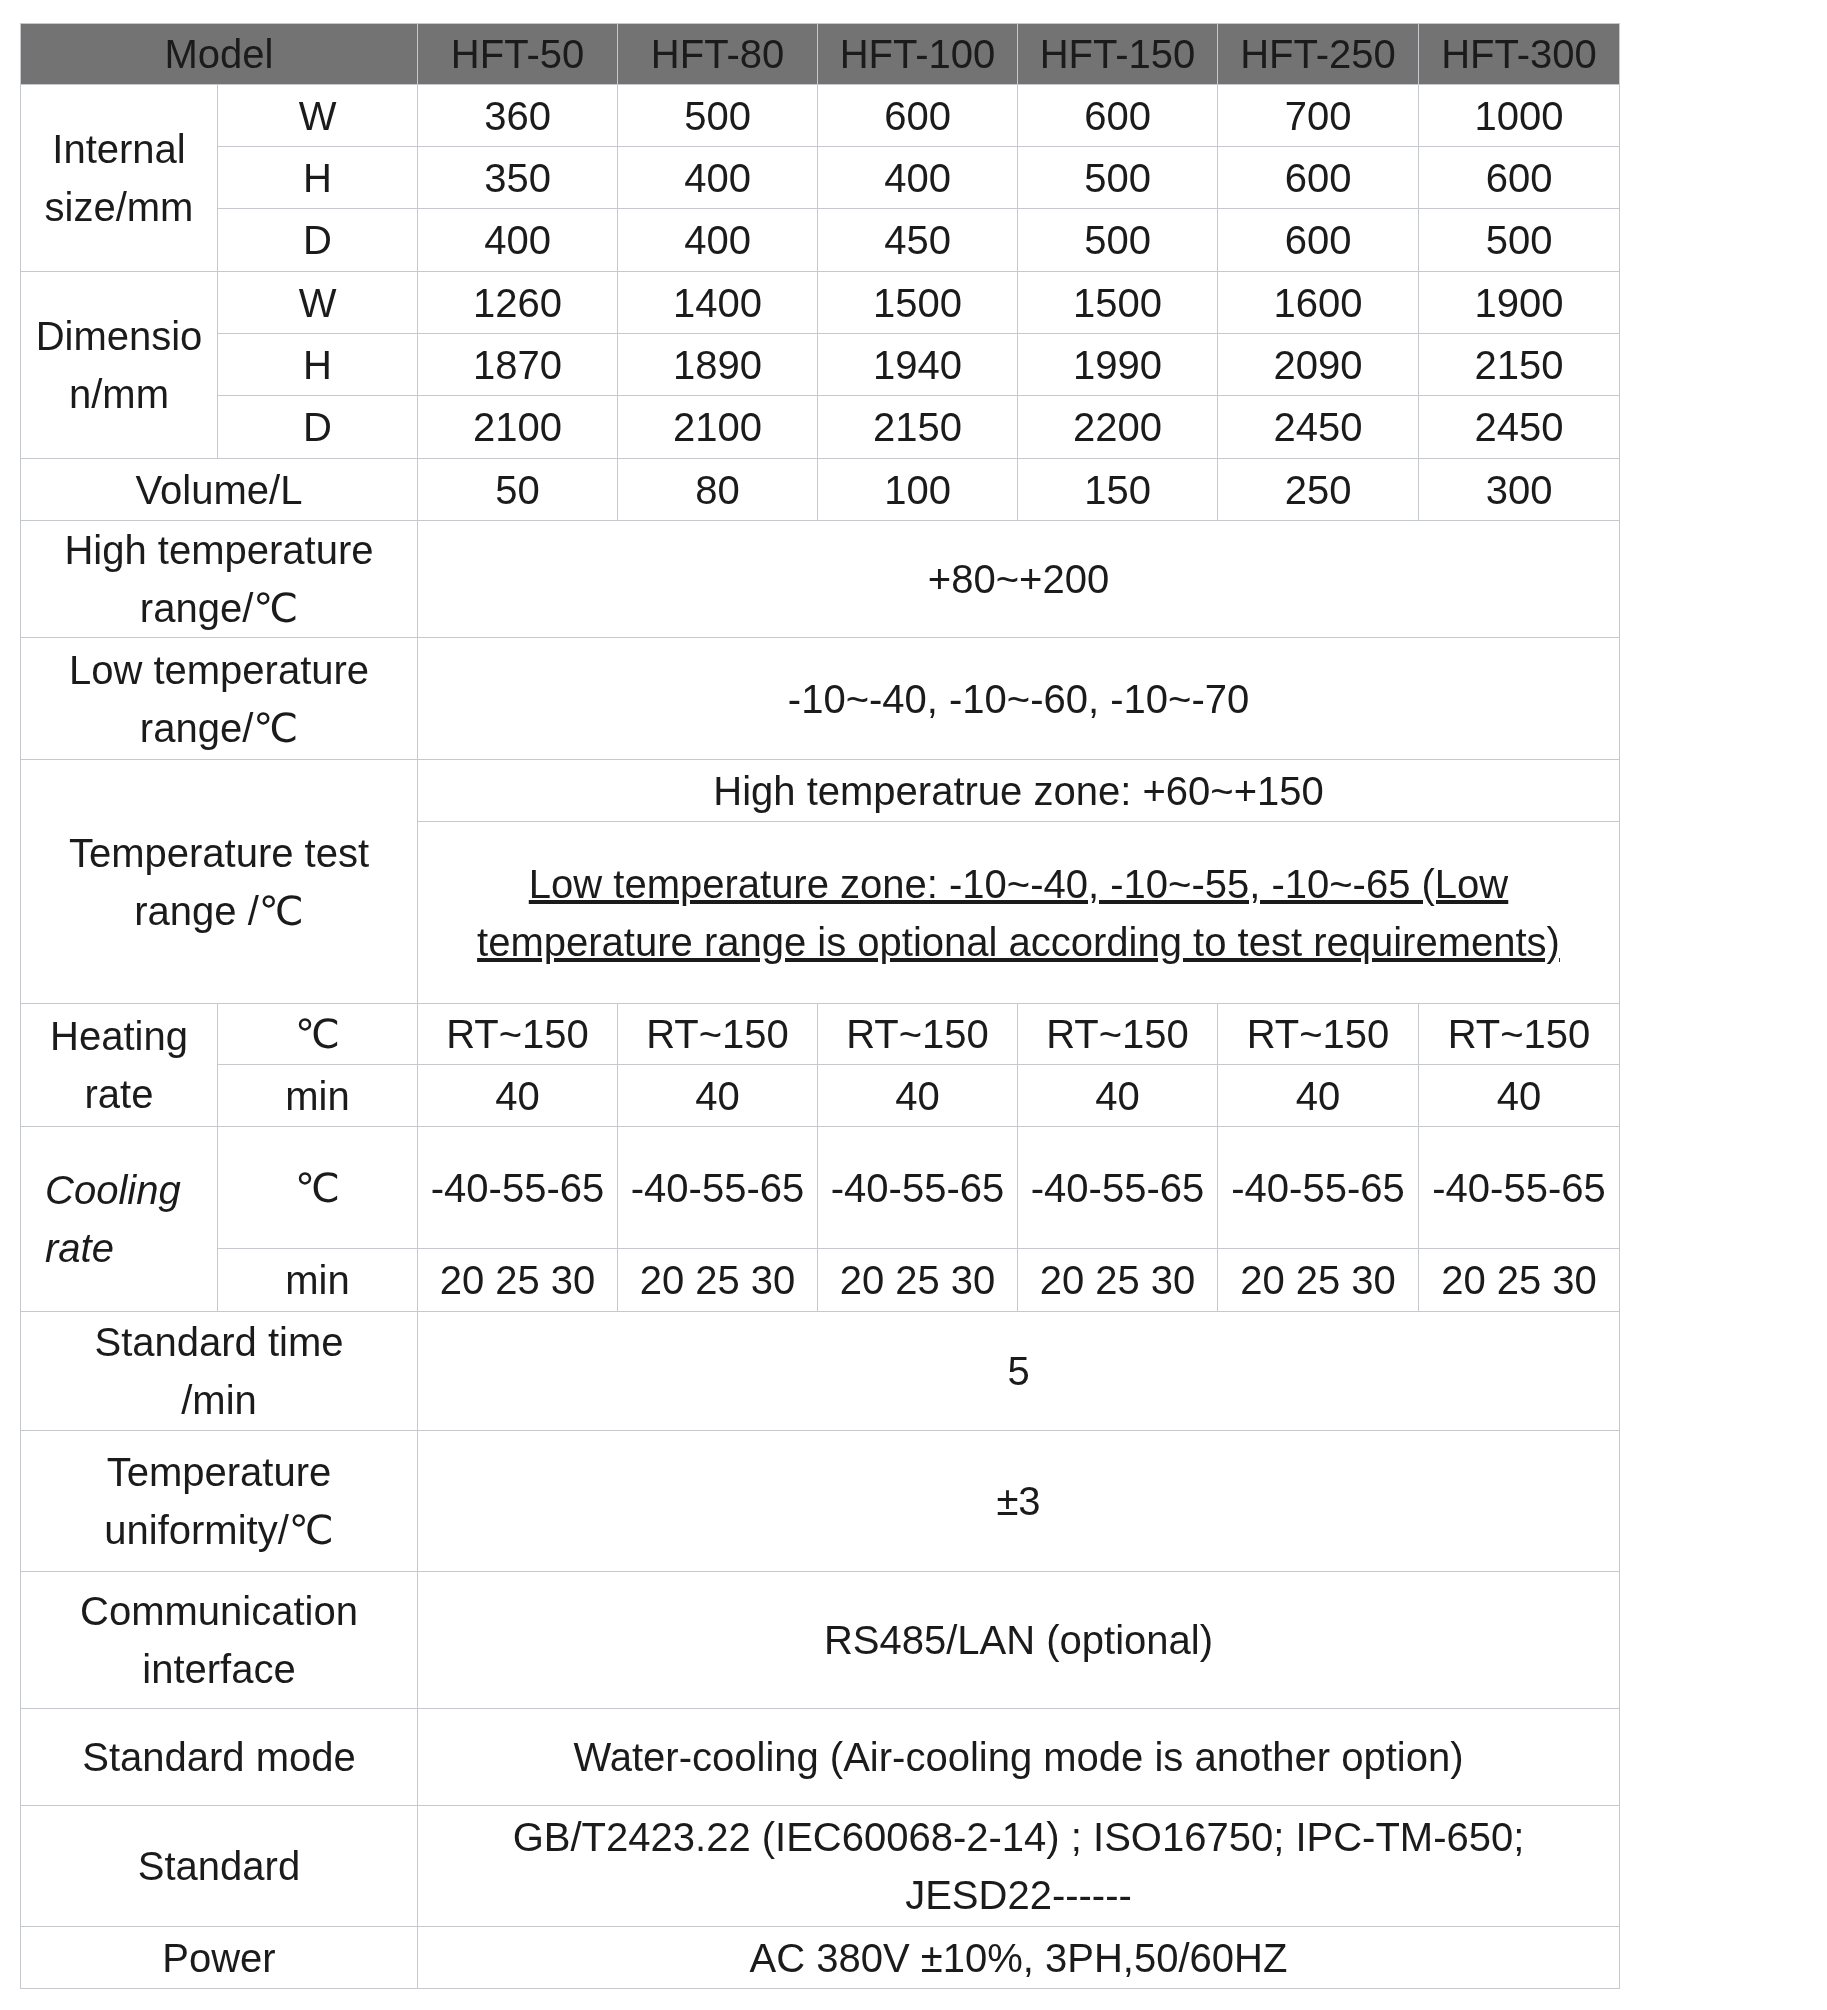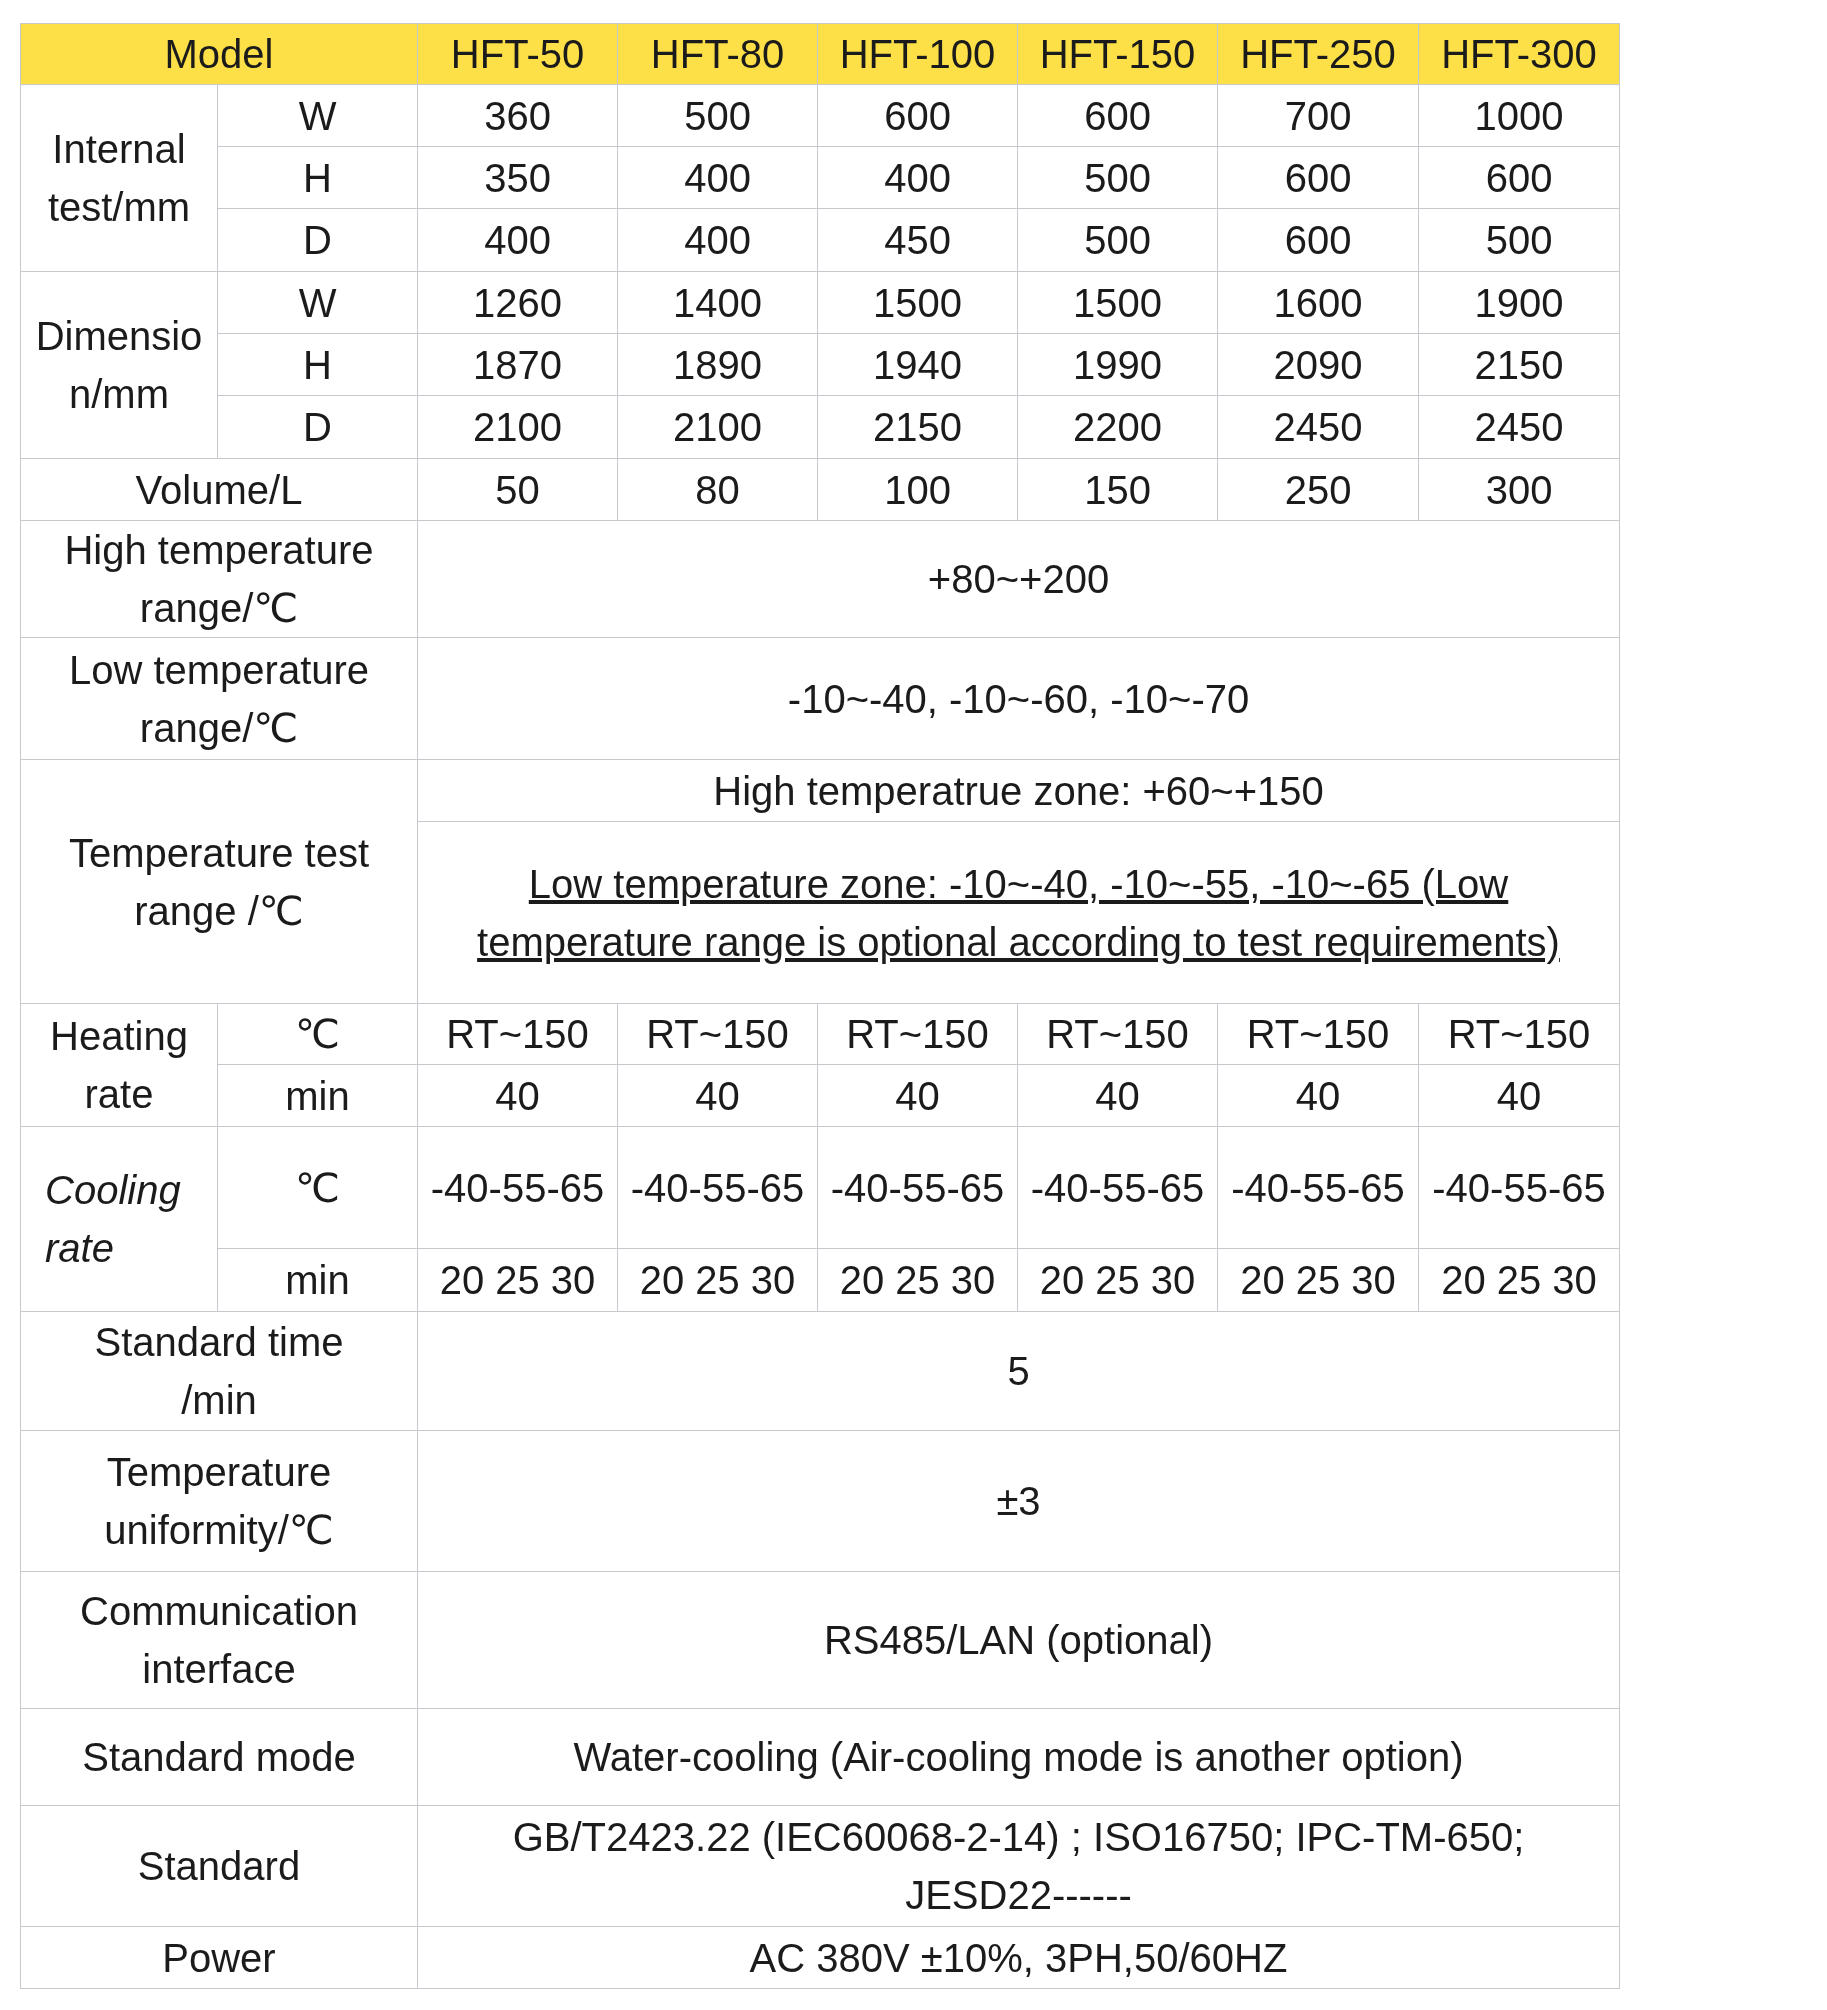--- a/index.html
+++ b/index.html
@@ -16,21 +16,21 @@
     font-size:40px;
     line-height:58px;
   }
   table.spec td{
     border:0.9px solid #c5c9cd;
     text-align:center;
     vertical-align:middle;
     padding:0;
     overflow:hidden;
   }
-  td.hdr{background:#fde047;margin-left:9px;}
+  td.hdr{background:#737373;margin-left:9px;}
   .lblwrap{max-width:320px;margin:0 auto;}
   .subwrap{max-width:201px;margin:0 auto;}
   .dimwrap{width:177px;margin:0 auto;word-break:break-all;}
   .coolwrap{max-width:201px;margin-left:24px;text-align:left;font-style:italic;}
   .w1300{max-width:1188px;margin:0 auto;text-decoration:underline;}
   .w1240{max-width:1133px;margin:0 auto;}
 </style>
 </head>
 <body>
 
@@ -52,21 +52,21 @@
     <td class="hdr">HFT-50</td>
     <td class="hdr">HFT-80</td>
     <td class="hdr">HFT-100</td>
     <td class="hdr">HFT-150</td>
     <td class="hdr">HFT-250</td>
     <td class="hdr">HFT-300</td>
   </tr>
 
   <tr style="height:62px">
     <td rowspan="3">
-          <div class="subwrap">Internal test/mm</div>
+          <div class="subwrap">Internal size/mm</div>
         </td>
     <td>W</td>
     <td>360</td>
     <td>500</td>
     <td>600</td>
     <td>600</td>
     <td>700</td>
     <td>1000</td>
   </tr>
   <tr style="height:62px">

